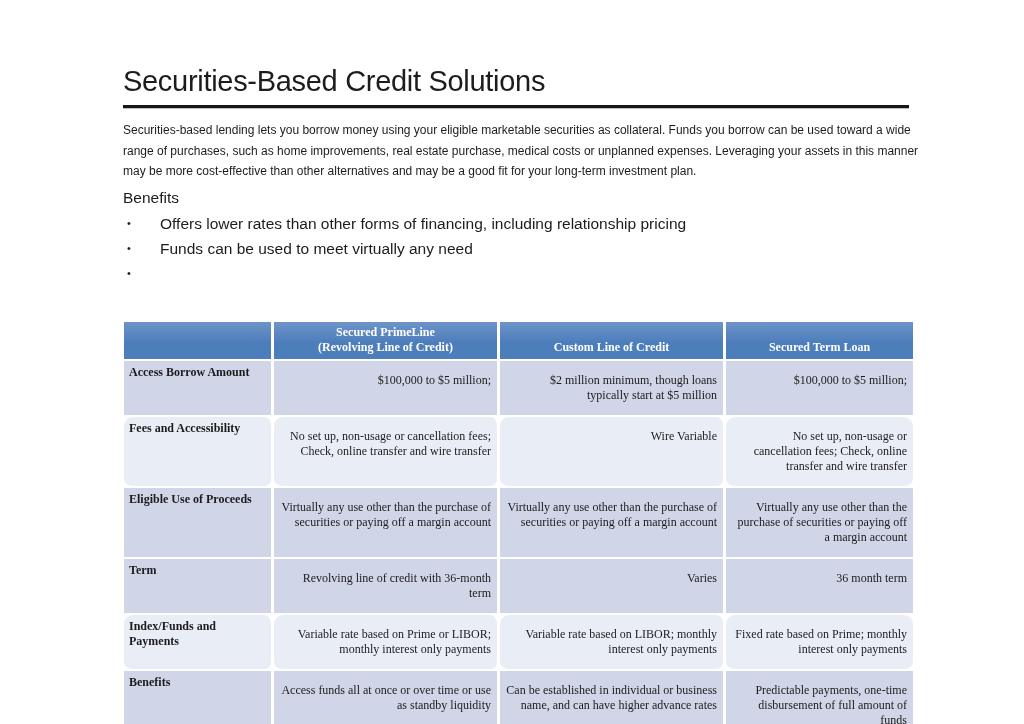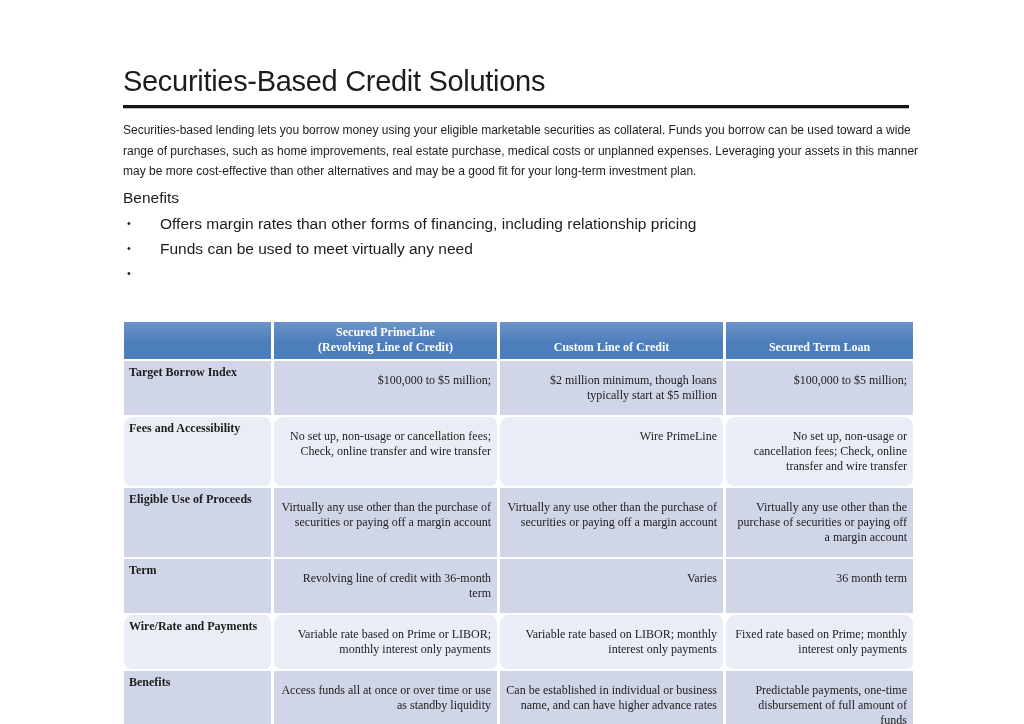--- a/index.html
+++ b/index.html
@@ -110,21 +110,21 @@
   <h1 class="page-title">Securities-Based Credit Solutions</h1>
   <div class="title-rule"></div>
 
   <p class="intro">Securities-based lending lets you borrow money using your eligible marketable securities as collateral. Funds you borrow can be used toward a wide range of purchases, such as home improvements, real estate purchase, medical costs or unplanned expenses.  Leveraging your assets in this manner may be more cost-effective than other alternatives and may be a good fit for your long-term investment plan.</p>
 
   <div class="benefits-heading">Benefits</div>
 
   <ul class="benefits">
       <li>
         <span class="bullet">•</span>
-        <span>Offers margin rates than other forms of financing, including relationship pricing</span>
+        <span>Offers lower rates than other forms of financing, including relationship pricing</span>
       </li>
       <li>
         <span class="bullet">•</span>
         <span>Funds can be used to meet virtually any need</span>
       </li>
       <li>
         <span class="bullet">•</span>
       </li>
     </ul>
 
@@ -139,45 +139,45 @@
       <tr style="height:37px">
           <th></th>
           <th>Secured PrimeLine
 (Revolving Line of Credit)</th>
           <th>Custom Line of Credit</th>
           <th>Secured Term Loan</th>
         </tr>
     </thead>
     <tbody>
         <tr class="band-dark" style="height: 35px;">
-          <th scope="row">Target Borrow Index</th>
+          <th scope="row">Access Borrow Amount</th>
           <td>$100,000 to $5 million;</td>
           <td>$2 million minimum, though loans typically start at $5 million</td>
           <td>$100,000 to $5 million;</td>
         </tr>
         <tr class="band-light" style="height: 58px;">
           <th scope="row">Fees and Accessibility</th>
           <td>No set up, non-usage or cancellation fees; Check, online transfer and wire transfer</td>
-          <td>Wire PrimeLine</td>
+          <td>Wire Variable</td>
           <td>No set up, non-usage or cancellation fees; Check, online transfer and wire transfer</td>
         </tr>
         <tr class="band-dark" style="height: 45px;">
           <th scope="row">Eligible Use of Proceeds</th>
           <td>Virtually any use other than the purchase of securities or paying off a margin account</td>
           <td>Virtually any use other than the purchase of securities or paying off a margin account</td>
           <td>Virtually any use other than the purchase of securities or paying off a margin account</td>
         </tr>
         <tr class="band-dark" style="height: 35px;">
           <th scope="row">Term</th>
           <td>Revolving line of credit with 36-month term</td>
           <td>Varies</td>
           <td>36 month term</td>
         </tr>
         <tr class="band-light" style="height: 37px;">
-          <th scope="row">Wire/Rate and Payments</th>
+          <th scope="row">Index/Funds and Payments</th>
           <td>Variable rate based on Prime or LIBOR; monthly interest only payments</td>
           <td>Variable rate based on LIBOR; monthly interest only payments</td>
           <td>Fixed rate based on Prime; monthly interest only payments</td>
         </tr>
         <tr class="band-dark" style="height: 36px;">
           <th scope="row">Benefits</th>
           <td>Access funds all at once or over time or use as standby liquidity</td>
           <td>Can be established in individual or business name, and can have higher advance rates</td>
           <td>Predictable payments, one-time disbursement of full amount of funds</td>
         </tr>

